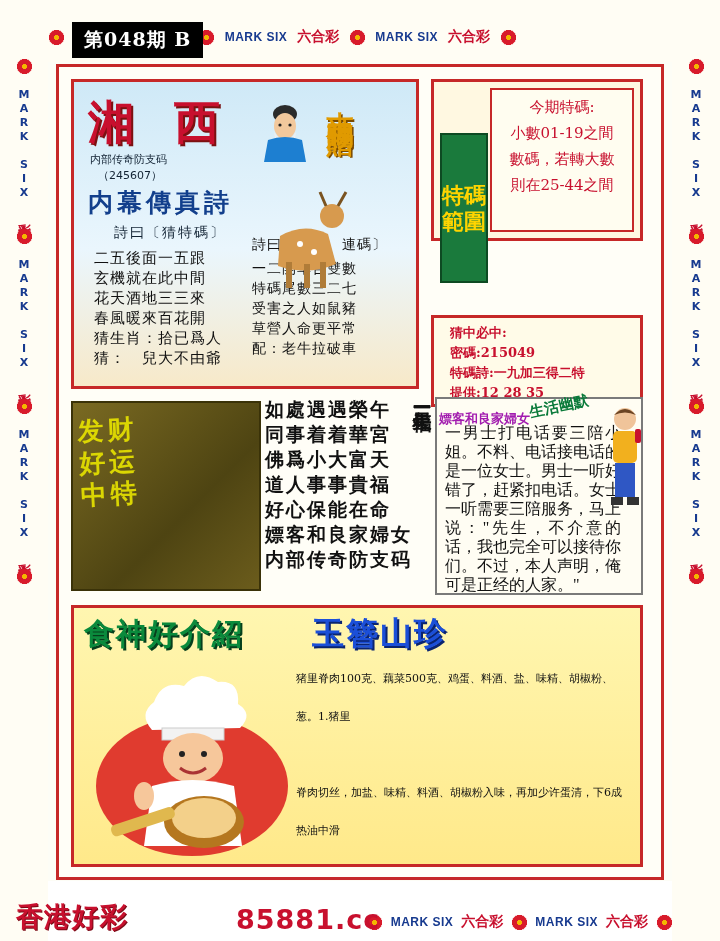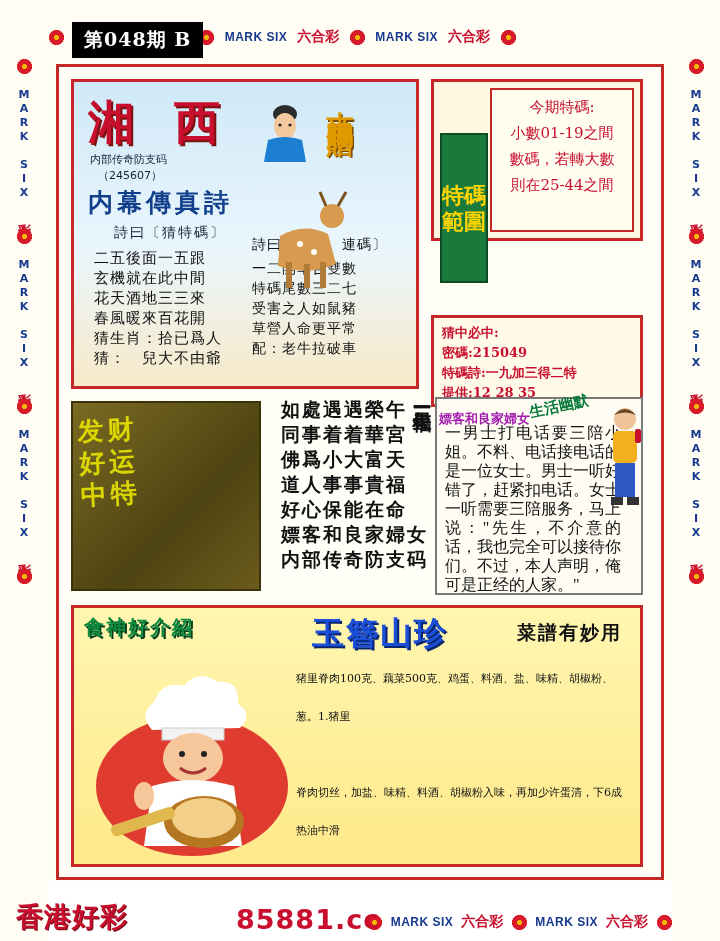--- a/index.html
+++ b/index.html
@@ -133,21 +133,21 @@
   }
   .card-size{
     position:absolute;left:372px;top:180px;width:212px;height:62px;
     background:#fff176;border:3px solid #c62828;box-sizing:border-box;
     display:flex;flex-direction:column;justify-content:center;padding-left:6px;
   }
   .size-row{font-size:16px;font-weight:bold;color:#1a3f8f;letter-spacing:1px;line-height:26px;}
   .size-row b{color:#c8102e;font-size:18px;}
   .card-mid{
     position:absolute;left:372px;top:248px;width:212px;height:92px;
-    background:#fffbe8;border:3px solid #c62828;box-sizing:border-box;padding:5px 8px;
+    background:#fffbe8;border:3px solid #c62828;box-sizing:border-box;padding:5px 16px;
     color:#c8102e;font-size:13px;line-height:20px;font-weight:bold;
     font-family:"DejaVu Serif","Liberation Serif",serif;
   }
 
   
   .stone{
     position:absolute;left:12px;top:334px;width:190px;height:190px;
     background:linear-gradient(135deg,#7a6a22,#4e4412 60%,#6b5c1c);
     border:2px solid #3a3208;
     box-sizing:border-box;overflow:hidden;
@@ -155,21 +155,21 @@
   .stone .glyphs{
     position:absolute;inset:8px;color:#e8e400;font-size:26px;line-height:32px;
     font-family:"DejaVu Serif","Liberation Serif",serif;font-weight:bold;
     letter-spacing:4px;opacity:.9;transform:rotate(-3deg);
   }
 
   
   .bigpoem{
     position:absolute;left:206px;top:330px;width:160px;height:200px;
     color:#111;font-size:19px;line-height:25px;letter-spacing:2px;
-    font-family:"DejaVu Serif","Liberation Serif",serif;font-weight:bold;margin-left:16px;
+    font-family:"DejaVu Serif","Liberation Serif",serif;font-weight:bold;
   }
   .tail{
     position:absolute;left:350px;top:330px;width:26px;
     writing-mode:vertical-rl;text-orientation:upright;
     font-size:19px;line-height:24px;font-weight:bold;color:#111;
     font-family:"DejaVu Serif","Liberation Serif",serif;
   }
 
   
   .humor{
@@ -190,21 +190,21 @@
   }
   .phone-man{position:absolute;right:8px;top:16px;width:60px;height:110px;}
 
   
   .recipe{
     position:absolute;left:12px;top:538px;width:572px;height:262px;
     background:linear-gradient(#fff6b0,#ffe98a);
     border:3px solid #c62828;box-sizing:border-box;overflow:hidden;
   }
   .rec-title{
-    position:absolute;left:10px;top:6px;font-size:20px;font-weight:bold;color:#0a8a3c;
+    position:absolute;left:10px;top:6px;font-size:30px;font-weight:bold;color:#0a8a3c;
     letter-spacing:2px;font-family:"DejaVu Serif","Liberation Serif",serif;
     text-shadow:2px 2px 0 #063f1c;
     text-align:center;
   }
   .rec-title2{
     position:absolute;left:238px;top:4px;font-size:32px;font-weight:bold;color:#1b4fd8;
     letter-spacing:2px;font-family:"DejaVu Serif","Liberation Serif",serif;
     text-shadow:2px 2px 0 #0a2470;
   }
   .rec-title3{
@@ -368,21 +368,20 @@
       <rect x="18" y="28" width="24" height="32" rx="5" fill="#f2b01e"></rect>
       <rect x="20" y="60" width="20" height="34" fill="#2f57c4"></rect>
       <rect x="16" y="94" width="12" height="8" fill="#333"></rect>
       <rect x="32" y="94" width="12" height="8" fill="#333"></rect>
       <rect x="40" y="26" width="6" height="14" rx="2" fill="#c8102e"></rect>
     </svg>
 
     <div class="recipe">
       <div class="rec-title">食神好介紹</div>
       <div class="rec-title2">玉簪山珍</div>
-      <div class="rec-title3">菜譜有妙用</div>
       <div class="rec-text" style="white-space:pre-line">猪里脊肉100克、藕菜500克、鸡蛋、料酒、盐、味精、胡椒粉、葱。1.猪里
 
 脊肉切丝，加盐、味精、料酒、胡椒粉入味，再加少许蛋清，下6成热油中滑
 
 熟捞出。2.藕菜洗净切段。3.炒锅置中火上，用葱、姜呛锅后下藕菜投煸炒至
 
 熟，再下入滑熟的肉丝，翻勺炒匀装盘即成。</div>
       <svg class="chef" viewBox="0 0 200 190">
         <ellipse cx="100" cy="120" rx="96" ry="70" fill="#e03b2f"></ellipse>
         <path d="M62 36 q8 -22 30 -16 q14 -18 34 -4 q22 -2 20 22 q16 10 2 24 l-88 2 q-14 -16 2 -28z" fill="#fff"></path>

